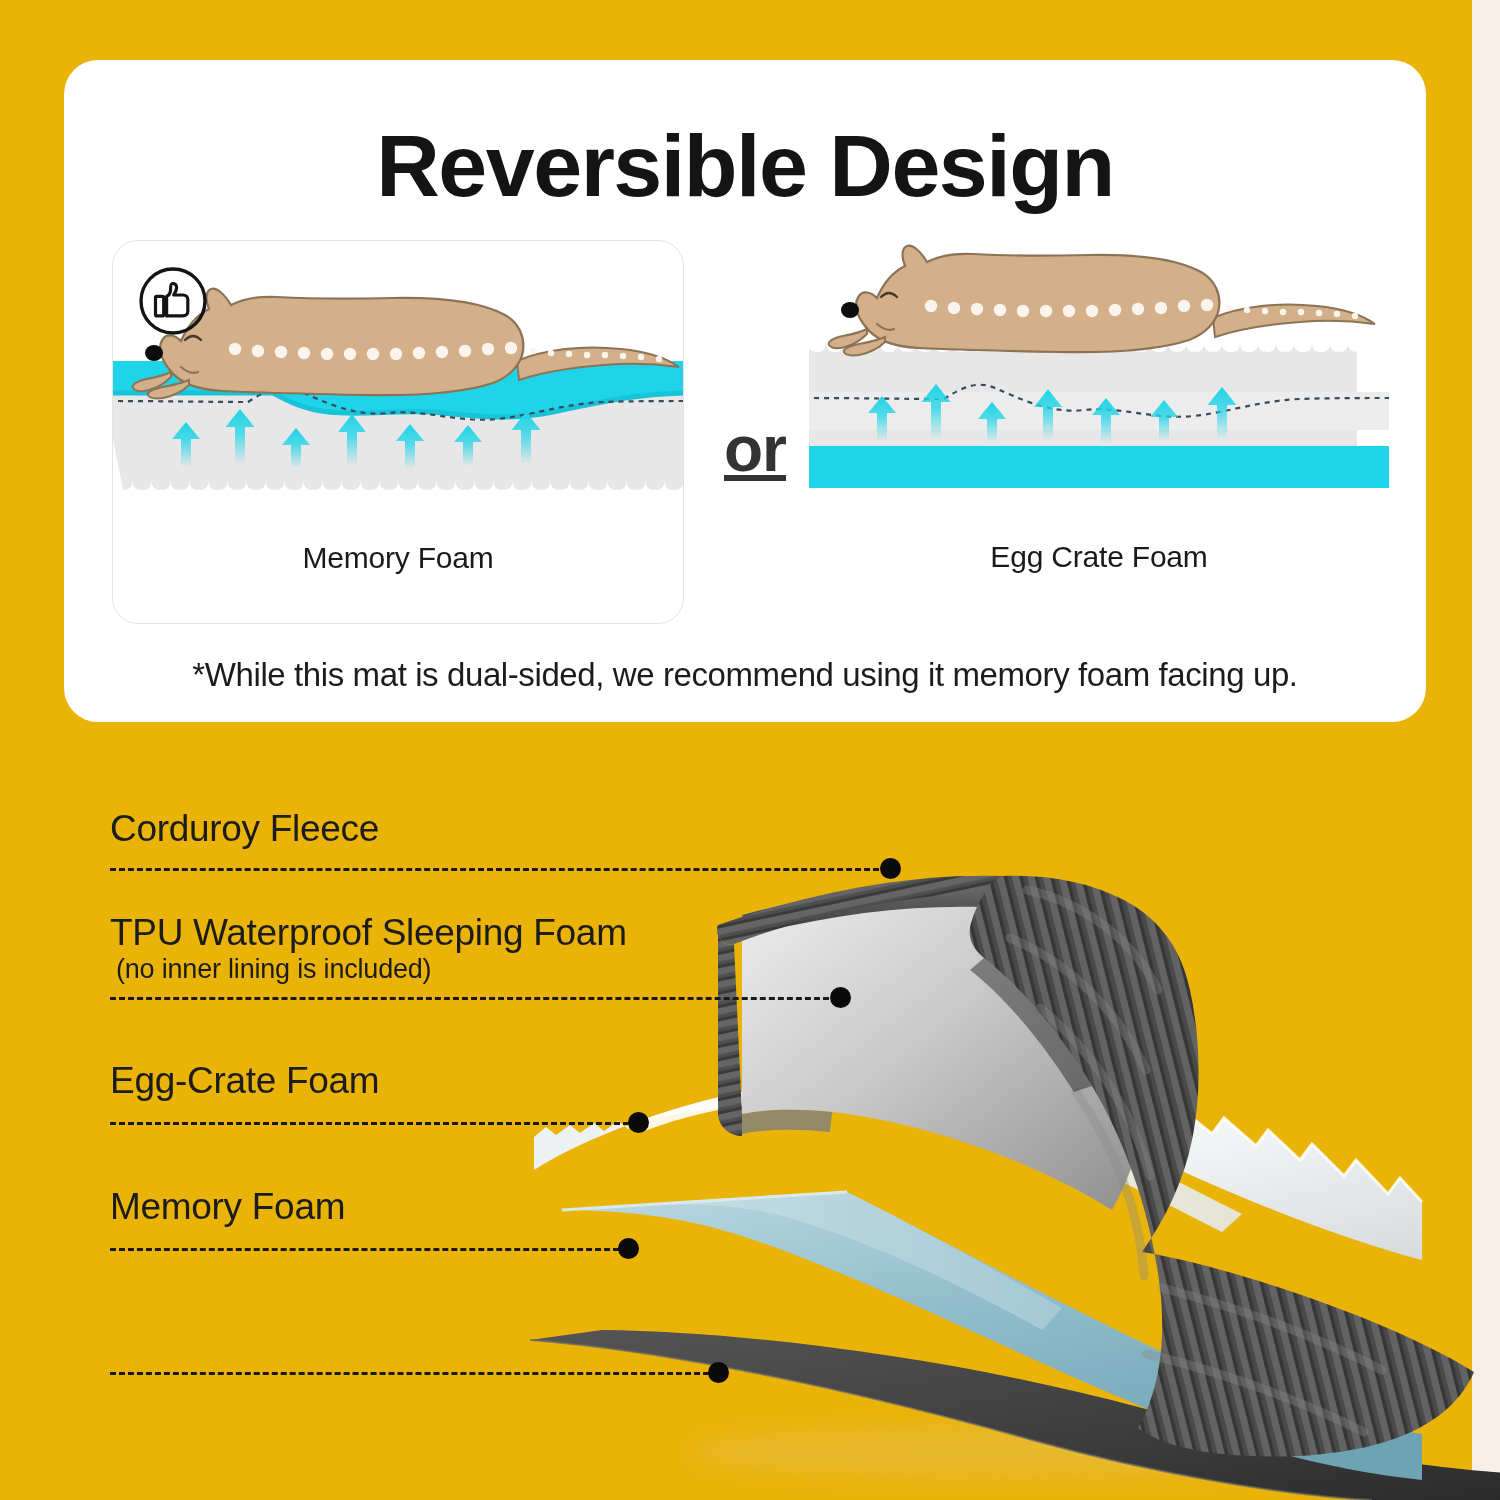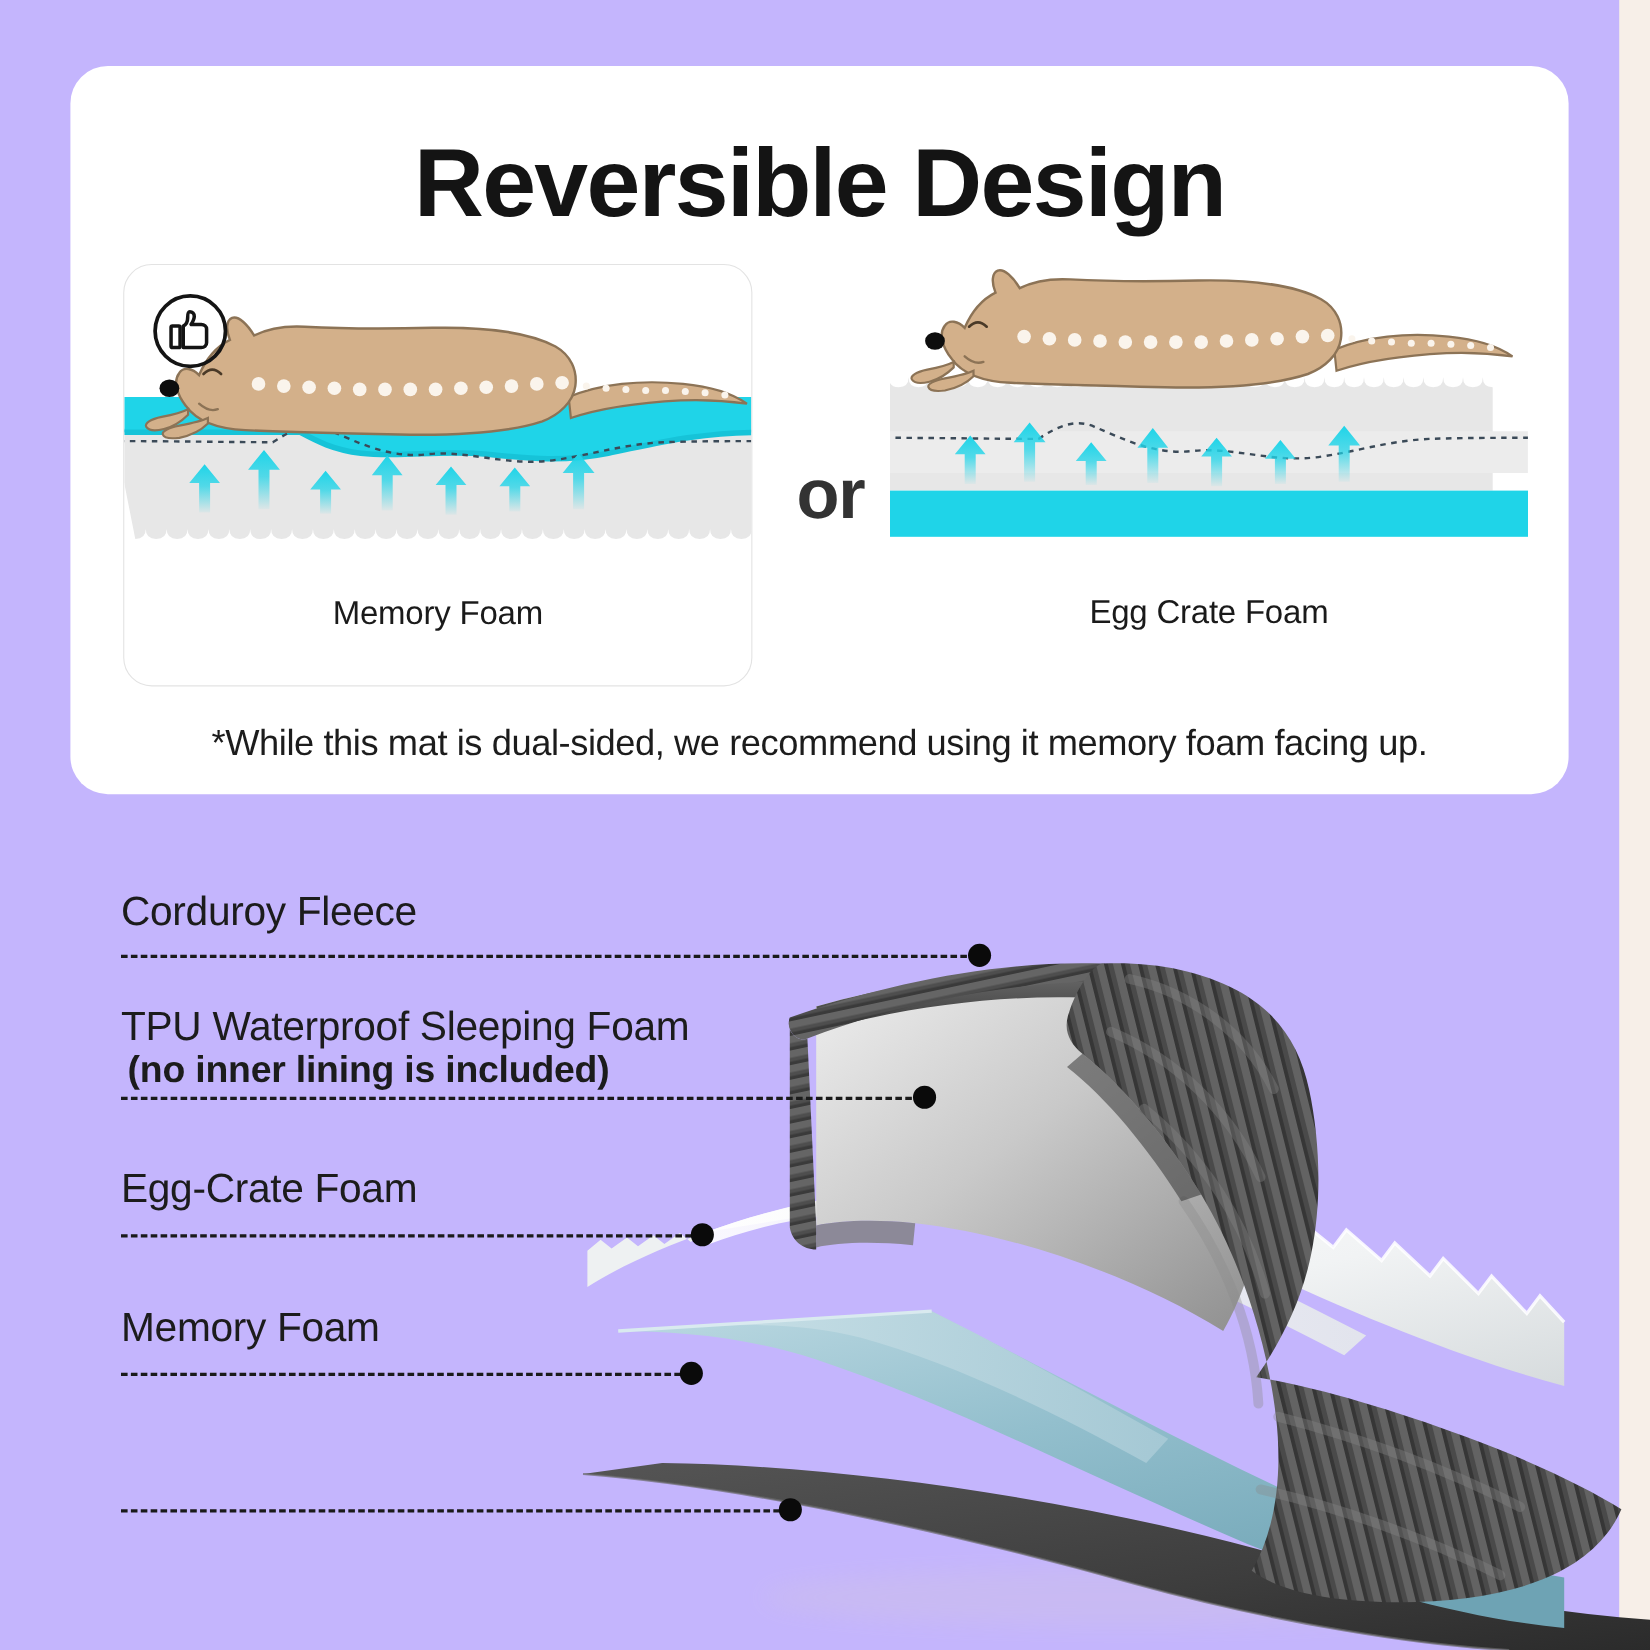--- a/index.html
+++ b/index.html
@@ -11,21 +11,21 @@
     height: 1500px;
     background: #f7efe8;
     font-family: "Liberation Sans", sans-serif;
     overflow: hidden;
     position: relative;
   }
   #stage {
     position: relative;
     width: 1472px;
     height: 1500px;
-    background: #c4b5fd;
+    background: #eab308;
   }
 
   
   .top-card {
     position: absolute;
     left: 64px;
     top: 60px;
     width: 1362px;
     height: 662px;
     background: #ffffff;
@@ -89,20 +89,21 @@
   .or-word {
     position: absolute;
     left: 636px;
     top: 352px;
     width: 110px;
     text-align: center;
     font-size: 64px;
     font-weight: 700;
     color: #333333;
     letter-spacing: -1px;
+    text-decoration: underline;
   }
 
   .footnote {
     position: absolute;
     left: 0;
     top: 596px;
     width: 1362px;
     text-align: center;
     font-size: 33px;
     font-weight: 400;
@@ -125,22 +126,22 @@
     white-space: nowrap;
   }
   .callout .ct {
     font-size: 37px;
     font-weight: 400;
     letter-spacing: -0.3px;
     display: block;
     line-height: 1.12;
   }
   .callout .csub {
-    font-size: 34px;
-    font-weight: 700;
+    font-size: 27px;
+    font-weight: 400;
     letter-spacing: -0.2px;
     display: block;
     line-height: 1.2;
     padding-left: 6px;
   }
   .leader {
     position: absolute;
     height: 0;
     border-top: 3.5px dashed #1a1a1a;
   }

